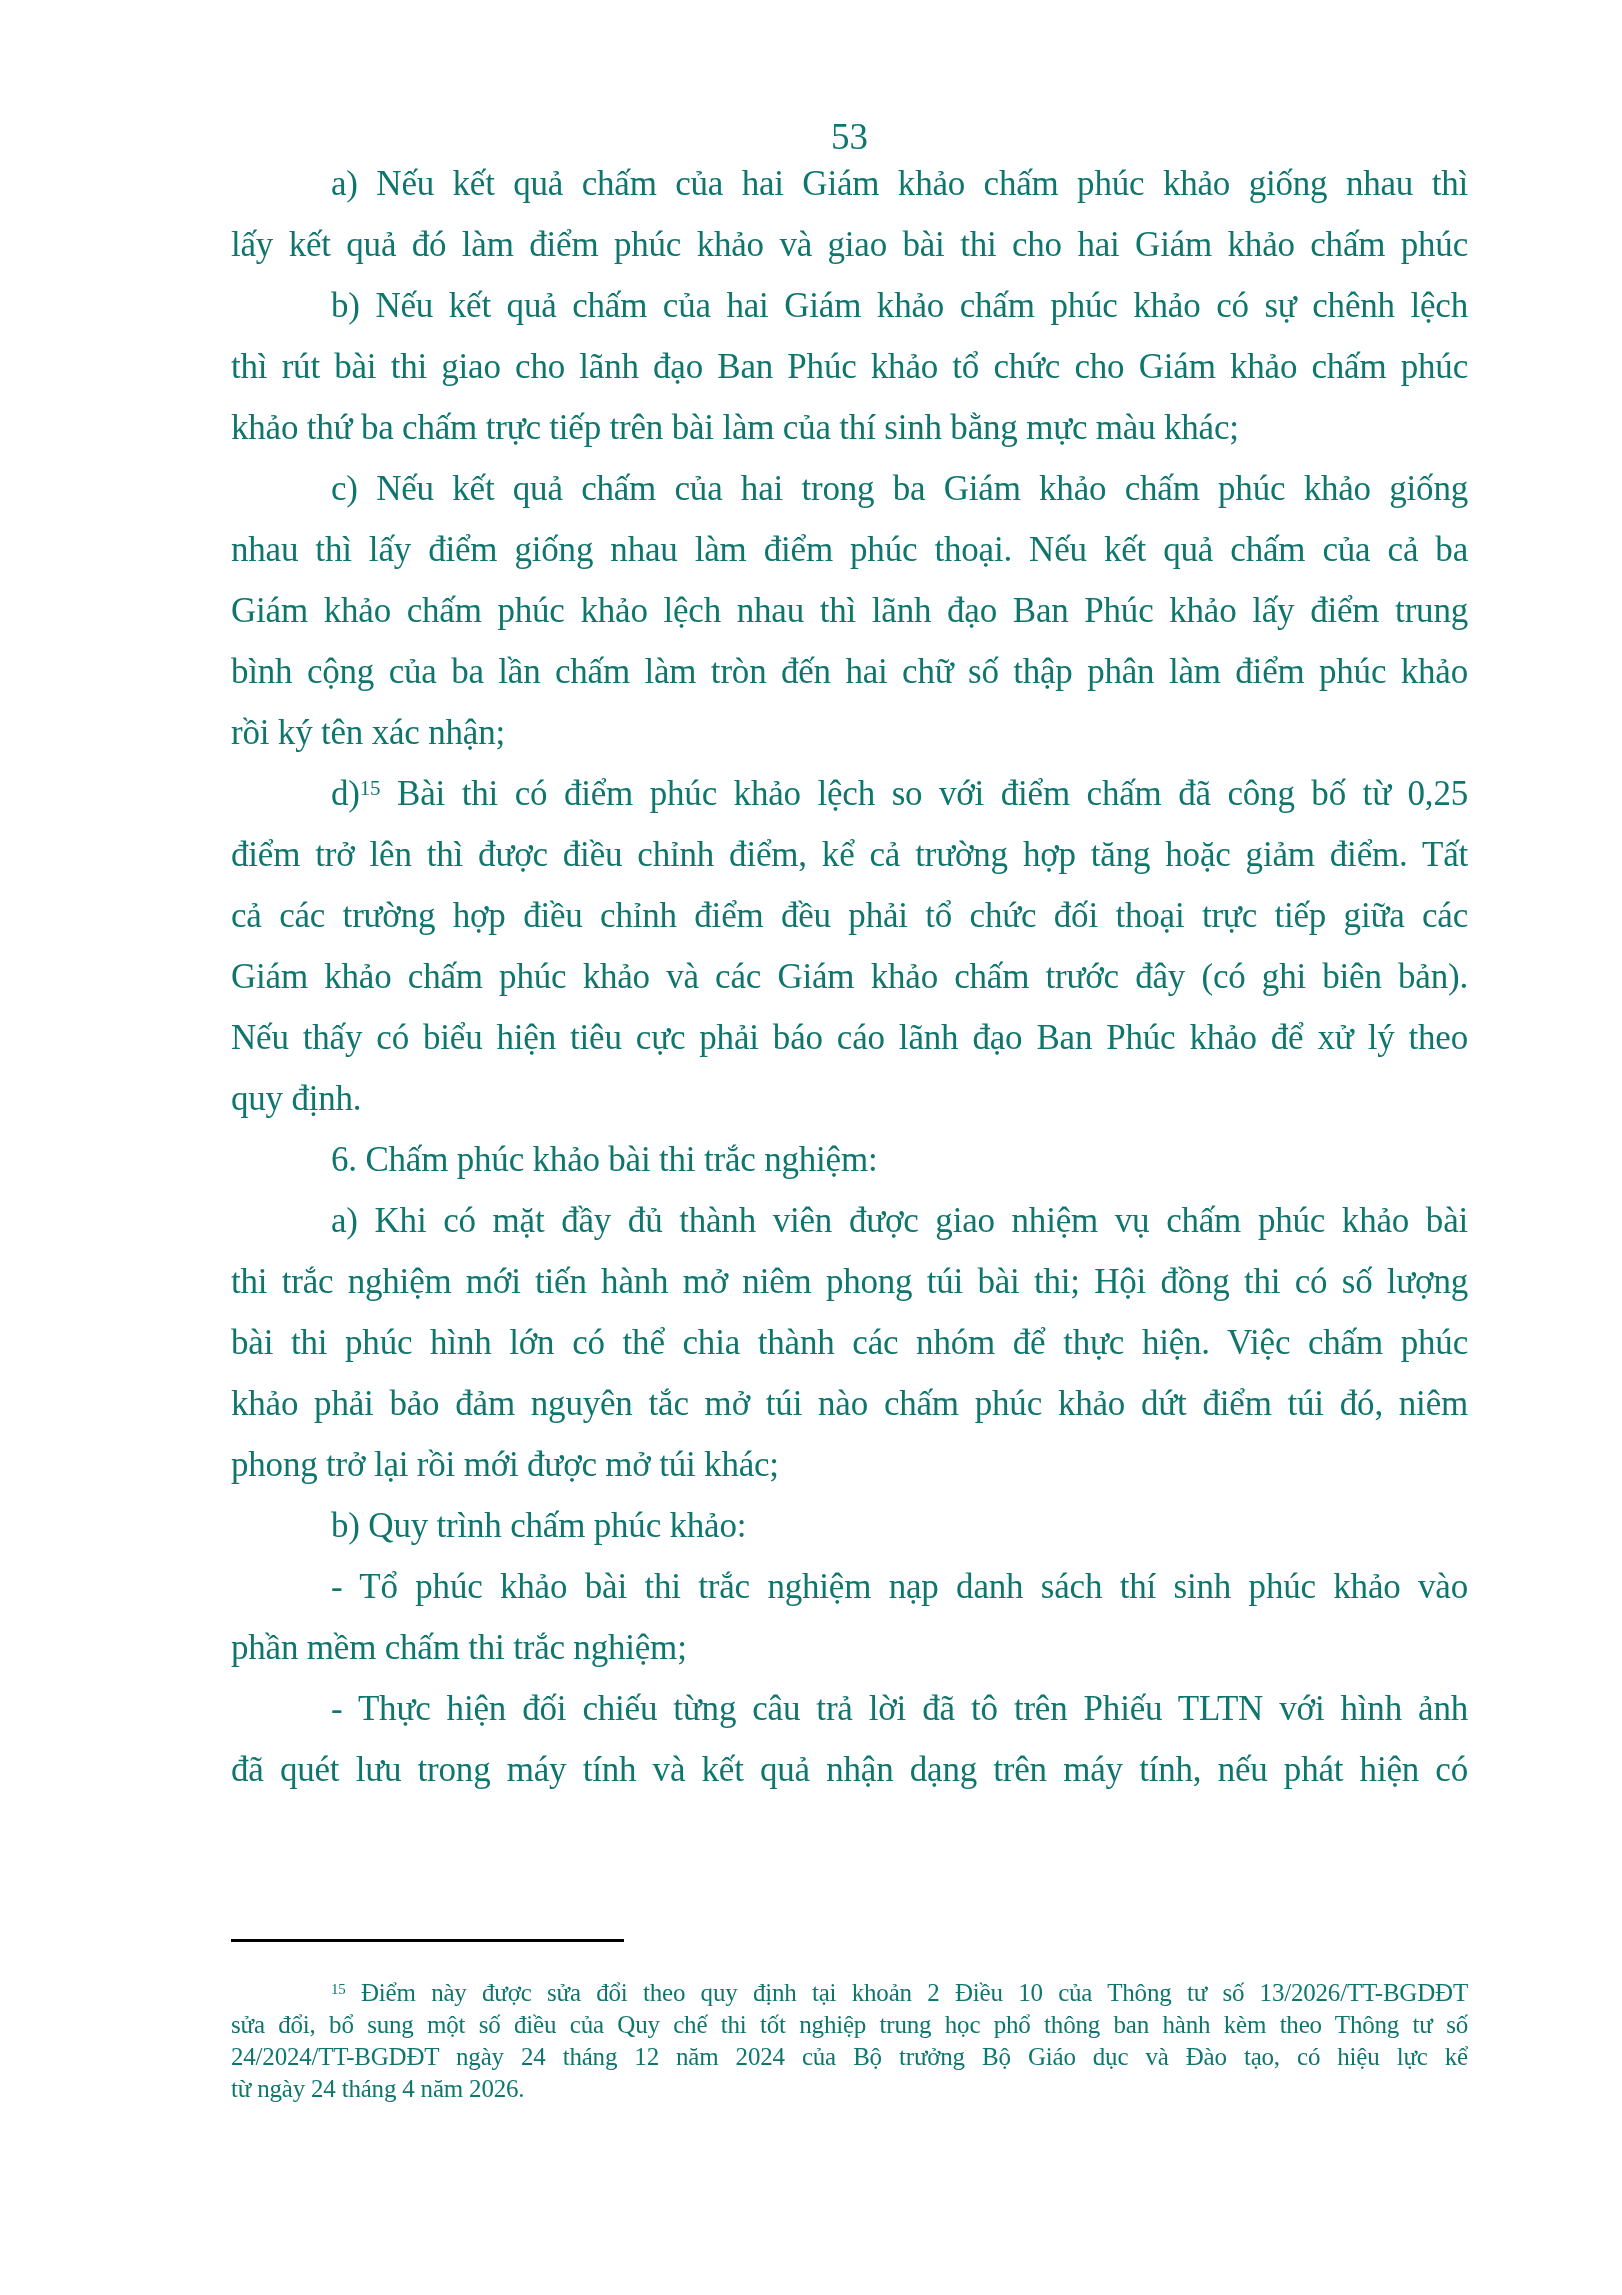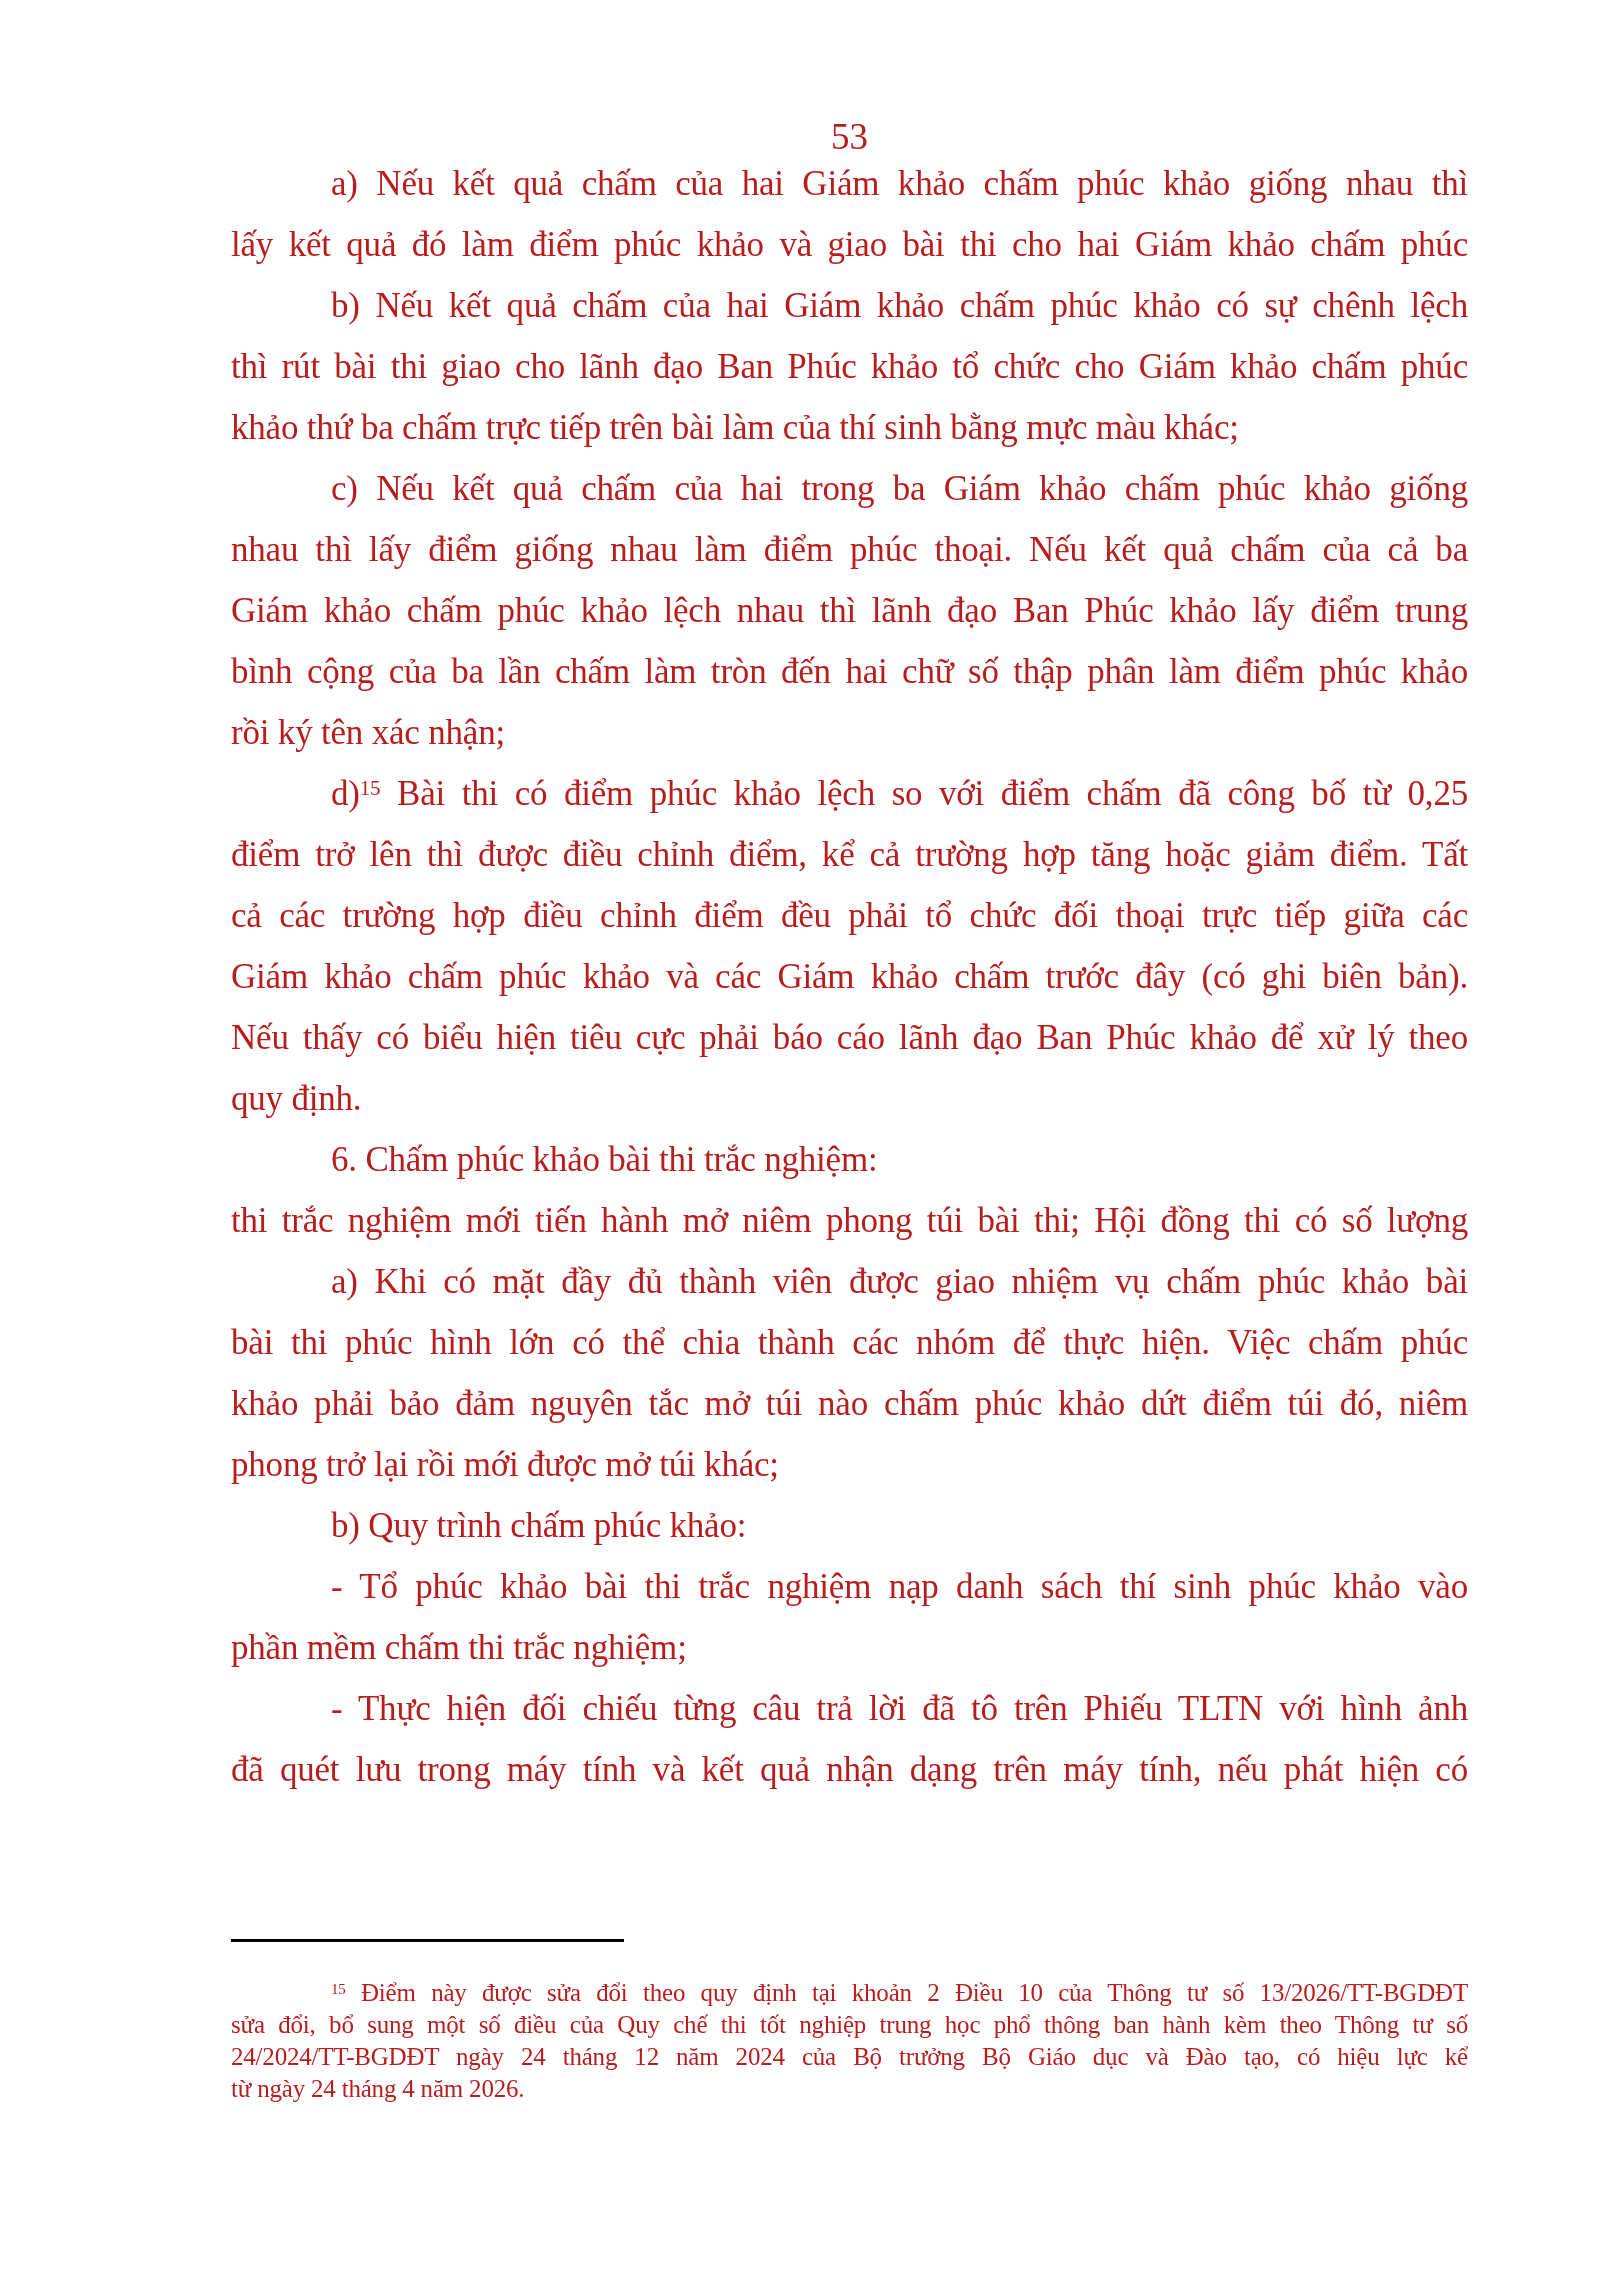--- a/index.html
+++ b/index.html
@@ -2,21 +2,21 @@
 <html style="font-size:13px"><head>
 <meta charset="utf-8">
 <style>
   html, body { margin: 0; padding: 0; background: #888; }
   #page {
     position: relative;
     width: 1623px;
     height: 2295px;
     background: #ffffff;
     font-family: "Liberation Serif", "DejaVu Serif", serif;
-    color: #b91c1c;
+    color: #0f766e;
     overflow: hidden;
   }
   #page-number {
     position: absolute;
     top: 118px;
     left: 231px;
     width: 1237px;
     text-align: center;
     font-size: 37px;
     line-height: 1;
@@ -74,22 +74,22 @@
       <div class="line justify">Giám khảo chấm phúc khảo lệch nhau thì lãnh đạo Ban Phúc khảo lấy điểm trung</div>
       <div class="line justify">bình cộng của ba lần chấm làm tròn đến hai chữ số thập phân làm điểm phúc khảo</div>
       <div class="line">rồi ký tên xác nhận;</div>
       <div class="line justify indent"><span>d)</span><sup class="fnref">15</sup><span> Bài thi có điểm phúc khảo lệch so với điểm chấm đã công bố từ 0,25</span></div>
       <div class="line justify">điểm trở lên thì được điều chỉnh điểm, kể cả trường hợp tăng hoặc giảm điểm. Tất</div>
       <div class="line justify">cả các trường hợp điều chỉnh điểm đều phải tổ chức đối thoại trực tiếp giữa các</div>
       <div class="line justify">Giám khảo chấm phúc khảo và các Giám khảo chấm trước đây (có ghi biên bản).</div>
       <div class="line justify">Nếu thấy có biểu hiện tiêu cực phải báo cáo lãnh đạo Ban Phúc khảo để xử lý theo</div>
       <div class="line">quy định.</div>
       <div class="line indent">6. Chấm phúc khảo bài thi trắc nghiệm:</div>
+      <div class="line justify indent">a) Khi có mặt đầy đủ thành viên được giao nhiệm vụ chấm phúc khảo bài</div>
       <div class="line justify">thi trắc nghiệm mới tiến hành mở niêm phong túi bài thi; Hội đồng thi có số lượng</div>
-      <div class="line justify indent">a) Khi có mặt đầy đủ thành viên được giao nhiệm vụ chấm phúc khảo bài</div>
       <div class="line justify">bài thi phúc hình lớn có thể chia thành các nhóm để thực hiện. Việc chấm phúc</div>
       <div class="line justify">khảo phải bảo đảm nguyên tắc mở túi nào chấm phúc khảo dứt điểm túi đó, niêm</div>
       <div class="line">phong trở lại rồi mới được mở túi khác;</div>
       <div class="line indent">b) Quy trình chấm phúc khảo:</div>
       <div class="line justify indent">- Tổ phúc khảo bài thi trắc nghiệm nạp danh sách thí sinh phúc khảo vào</div>
       <div class="line">phần mềm chấm thi trắc nghiệm;</div>
       <div class="line justify indent">- Thực hiện đối chiếu từng câu trả lời đã tô trên Phiếu TLTN với hình ảnh</div>
       <div class="line justify">đã quét lưu trong máy tính và kết quả nhận dạng trên máy tính, nếu phát hiện có</div>
     </div>
   <div id="footnote-separator"></div>

